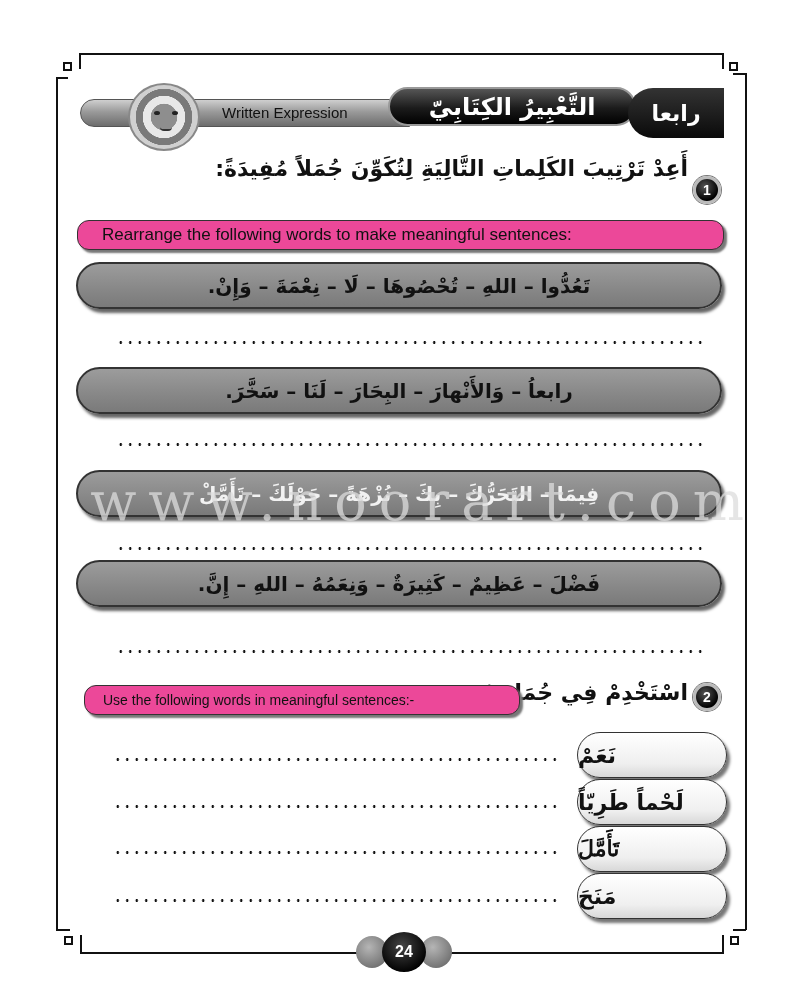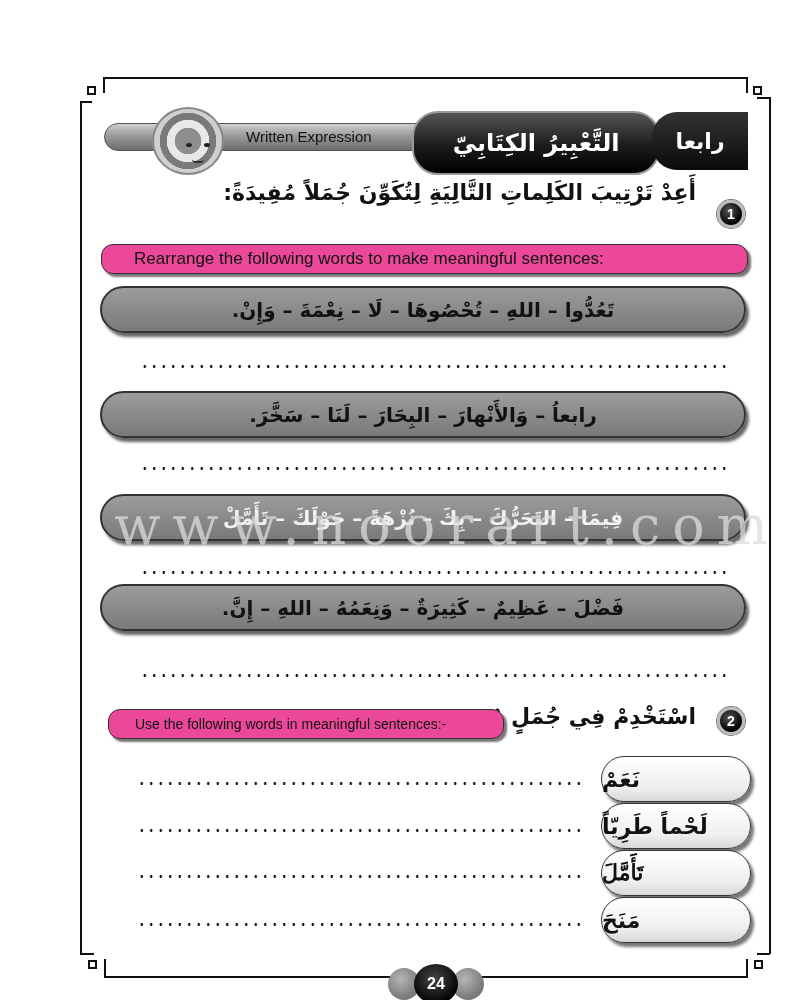--- a/index.html
+++ b/index.html
@@ -1,15 +1,15 @@
 <!DOCTYPE html>
 <html><head>
 <meta charset="utf-8">
 <style>
-  * { box-sizing: border-box; margin: 8px; padding: 0; }
+  * { box-sizing: border-box; margin: 0; padding: 0; }
   html, body { width: 800px; height: 1000px; background: #ffffff; overflow: hidden; }
   body { position: relative; font-family: "DejaVu Sans", sans-serif; color: #111; }
 
   
   .frame-line { position: absolute; background: #111; }
   .frame-sq { position: absolute; width: 9px; height: 9px; border: 2px solid #111; background: #fff; }
 
   
   .hdr-bar {
     position: absolute; left: 80px; top: 99px; width: 330px; height: 28px;
@@ -24,29 +24,29 @@
   .avatar {
     position: absolute; left: 128px; top: 83px; width: 72px; height: 68px;
     border-radius: 50%;
     background: radial-gradient(circle at 50% 50%, #8e8e8e 0 28%, #e8e8e8 29% 45%, #7a7a7a 46% 60%, #d0d0d0 61% 100%);
     border: 2px solid #888;
   }
   .avatar .eye { position: absolute; top: 26px; width: 6px; height: 4px; background: #222; border-radius: 50%; }
   .avatar .mouth { position: absolute; top: 42px; left: 30px; width: 12px; height: 4px; border-bottom: 2px solid #333; border-radius: 0 0 8px 8px; }
 
   .hdr-pill {
-    position: absolute; left: 388px; top: 87px; width: 248px; height: 64px;
+    position: absolute; left: 388px; top: 87px; width: 248px; height: 39px;
     border-radius: 26px;
     background: linear-gradient(to bottom, #555 0%, #1b1b1b 55%, #000 100%);
     border: 2px solid #999;
     color: #fff; display: flex; align-items: center; justify-content: center;
     font-size: 24px; font-weight: bold; direction: rtl;
   }
   .hdr-tag {
-    position: absolute; left: 628px; top: 88px; width: 96px; height: 58px;
+    position: absolute; left: 628px; top: 88px; width: 96px; height: 50px;
     border-radius: 25px 0 0 25px;
     background: linear-gradient(to bottom, #333 0%, #0a0a0a 100%);
     color: #fff; display: flex; align-items: center; justify-content: center;
     font-size: 22px; font-weight: bold; direction: rtl;
   }
 
   
   .qnum {
     position: absolute; width: 28px; height: 28px; border-radius: 50%;
     background: radial-gradient(circle at 40% 35%, #555, #000 70%);
@@ -160,21 +160,21 @@
   <div class="dots" style="left:116px; top:547px; width:590px;"></div>
 
   <div class="gray-pill" style="top:560px;">فَضْلَ – عَظِيمٌ – كَثِيرَةٌ – وَنِعَمُهُ – اللهِ – إِنَّ.</div>
   <div class="dots" style="left:116px; top:650px; width:590px;"></div>
 </div>
 
 <div>
   <div class="qnum" style="left:693px; top:683px;">2</div>
   <div class="q-ar" style="right:112px; top:680px;">اسْتَخْدِمْ فِي جُمَلٍ مُفِيدَةٍ:</div>
 
-  <div class="instr-box" style="left:84px; top:685px; width:396px; height:30px; padding-left:18px; font-size:14px;">
+  <div class="instr-box" style="left:84px; top:685px; width:436px; height:30px; padding-left:18px; font-size:14px;">
     <span>Use the following words in meaningful sentences:-</span>
   </div>
 
   <div class="word-pill" style="top:732px;">نَعَمْ</div>
   <div class="dots" style="left:113px; top:758px; width:448px;"></div>
 
   <div class="word-pill" style="top:779px;">لَحْماً طَرِيّاً</div>
   <div class="dots" style="left:113px; top:805px; width:448px;"></div>
 
   <div class="word-pill" style="top:826px;font-family:Liberation Serif, serif;">تَأَمَّلَ</div>

